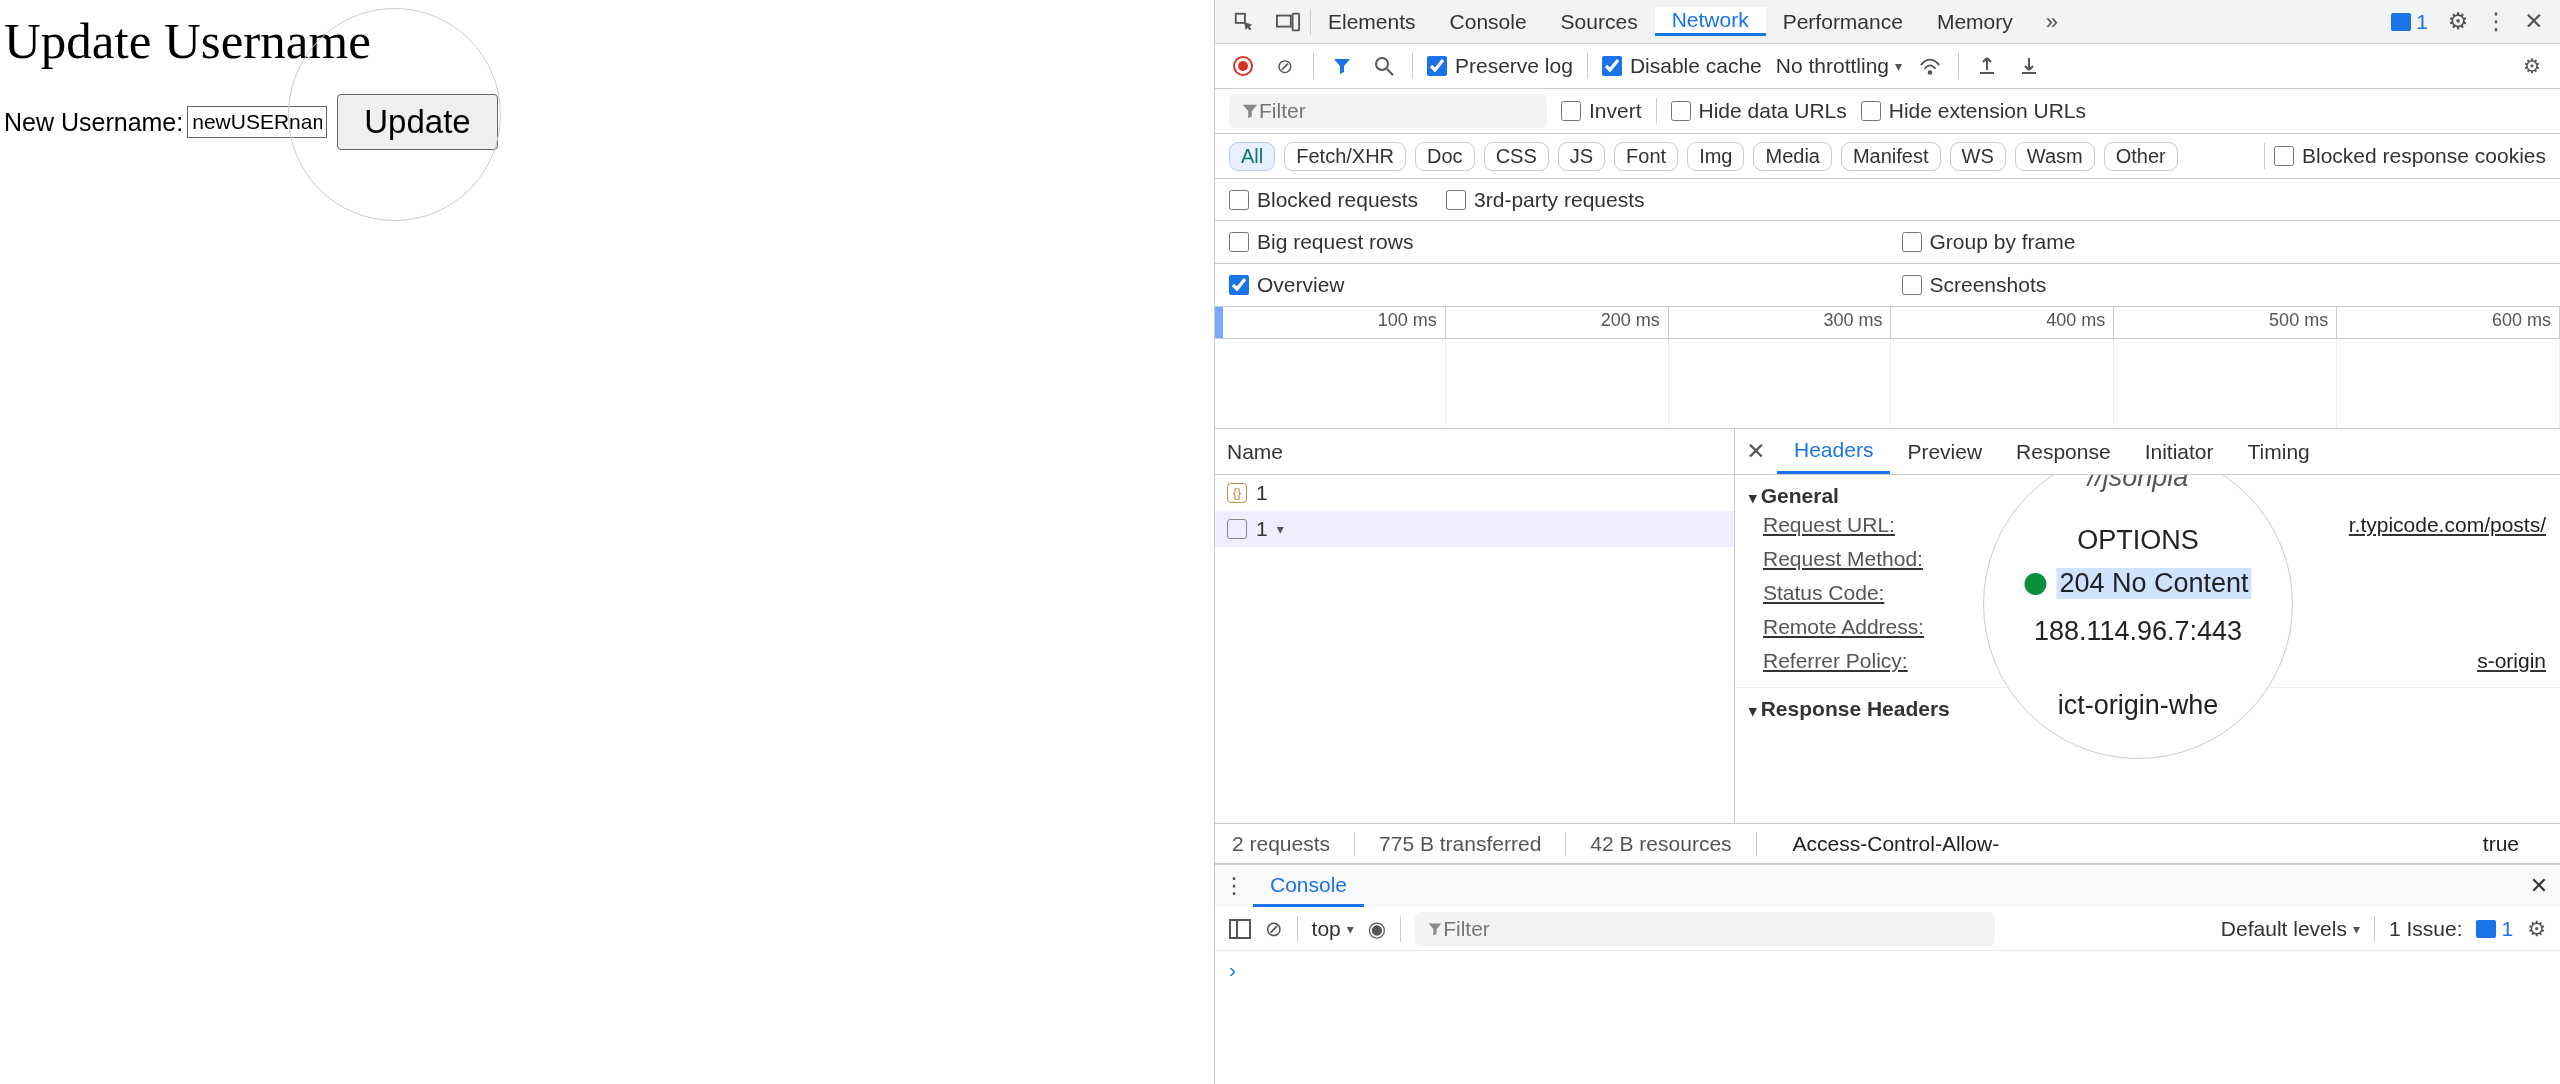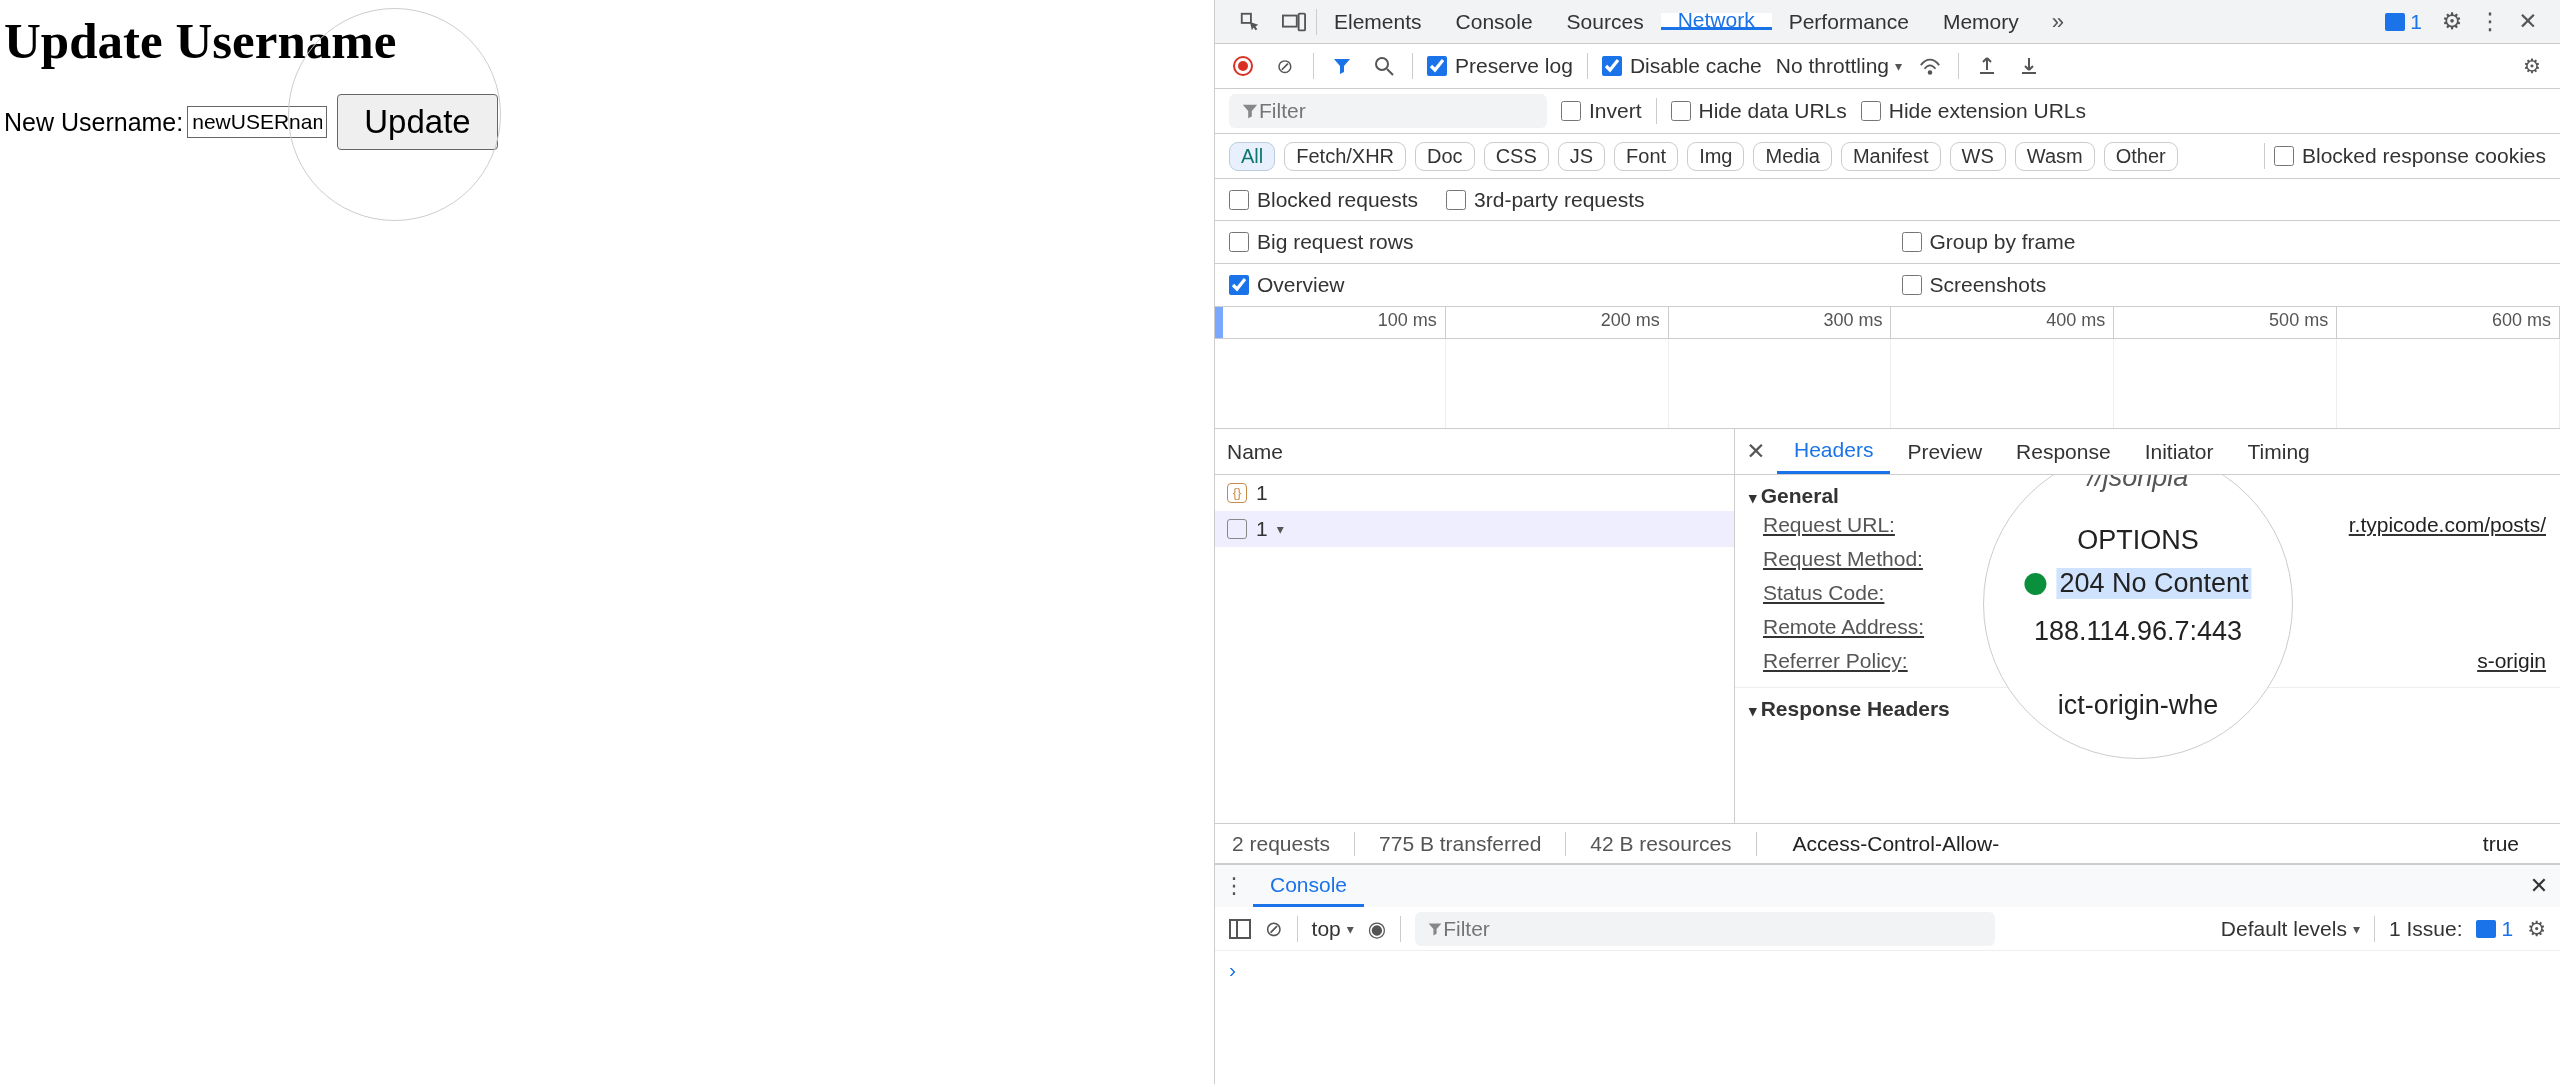--- a/index.html
+++ b/index.html
@@ -1,31 +1,31 @@
 <!DOCTYPE html>
 <html><head>
 <meta charset="utf-8">
 <style>
 * { margin:0; padding:0; box-sizing:border-box; font-family:-apple-system,BlinkMacSystemFont,"Segoe UI",Arial,sans-serif; }
 body { width:2560px; height:1084px; display:flex; background:#fff; }
 
 
 .page { flex:0 0 1214px; padding:4px; position:relative; }
-.page h1 { font-family:"Times New Roman",serif; font-size:51px; font-weight:bold; margin:8px 0 24px 0; }
+.page h1 { font-family:"Times New Roman",serif; font-size:51px; font-weight:normal; margin:8px 0 24px 0; }
 .page-row { font-family:"Times New Roman",serif; font-size:25px; display:flex; align-items:center; gap:4px; }
 .page-row input { font-family:Arial,sans-serif; font-size:21px; padding:3px 4px; width:140px; border:1px solid #666; }
 .page-row button { font-family:Arial,sans-serif; font-size:33px; padding:8px 26px; background:#efefef; border:1px solid #666; border-radius:4px; margin-left:6px; cursor:pointer; }
 .magnify1 { position:absolute; left:288px; top:8px; width:213px; height:213px; border:1px solid #ccc; border-radius:50%; pointer-events:none; }
 
 
 .dt { flex:1; border-left:1px solid #ccc; display:flex; flex-direction:column; background:#fff; font-size:21px; color:#333; }
 .dt-row { display:flex; align-items:center; border-bottom:1px solid #ccc; }
 
 
-.mtabs { height:44px; background:#f1f3f4; gap:0; padding:13px; }
+.mtabs { height:44px; background:#f1f3f4; gap:0; padding:7px; }
 .mtabs .ico { width:44px; display:flex; align-items:center; justify-content:center; font-size:22px; color:#555; }
 .mtabs .tab { padding:0 17px; height:100%; display:flex; align-items:center; color:#333; cursor:pointer; }
 .mtabs .tab.active { color:#1a73e8; border-bottom:3px solid #1a73e8; background:#fff; }
 .mtabs .spacer { flex:1; }
 .mtabs .badge { display:flex; align-items:center; gap:5px; color:#1a73e8; padding:0 11px; }
 .sq { width:20px; height:18px; background:#1a73e8; border-radius:2px; display:inline-block; }
 .mtabs .ricon { width:38px; display:flex; align-items:center; justify-content:center; font-size:23px; color:#555; }
 
 
 .ntb { height:45px; gap:14px; padding:0 14px; }

